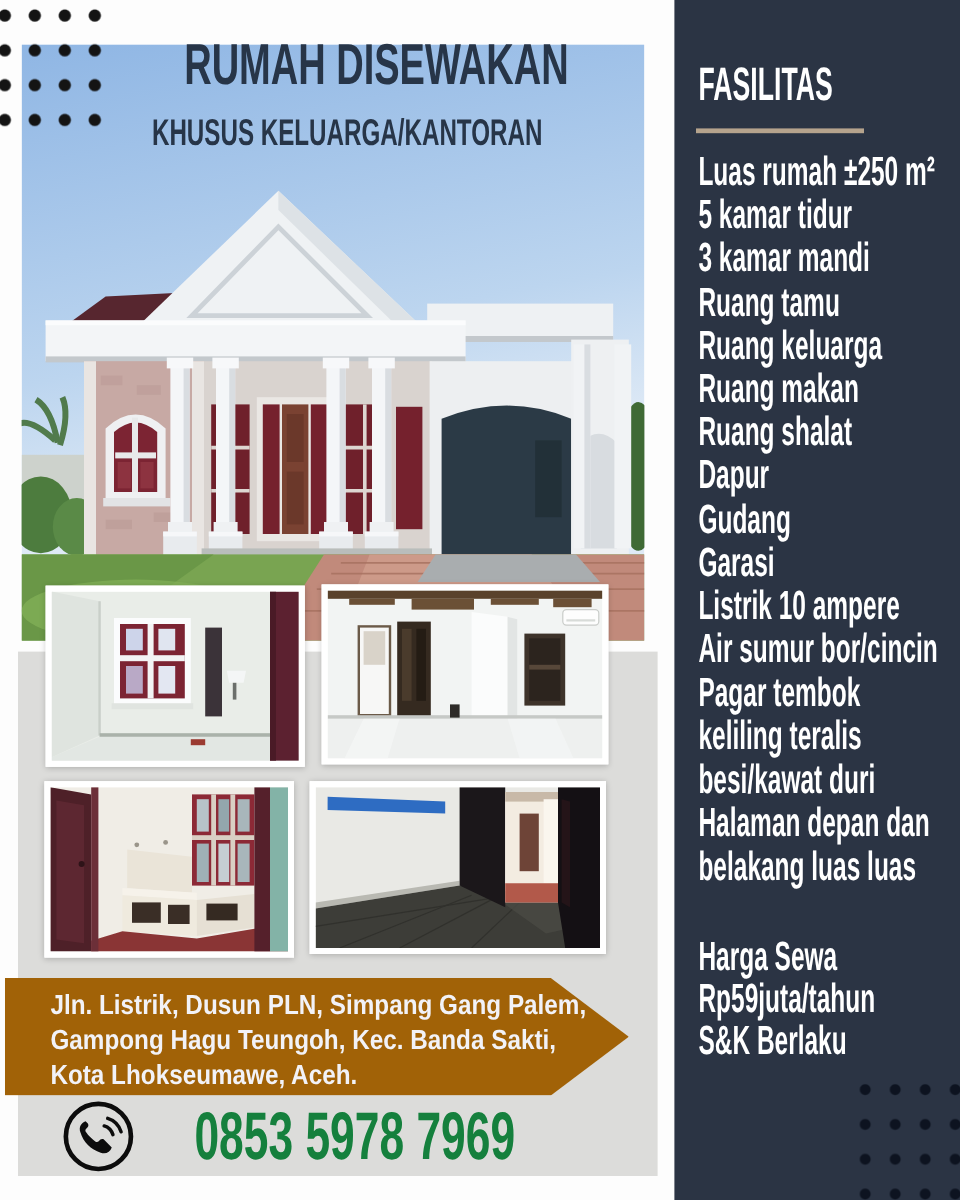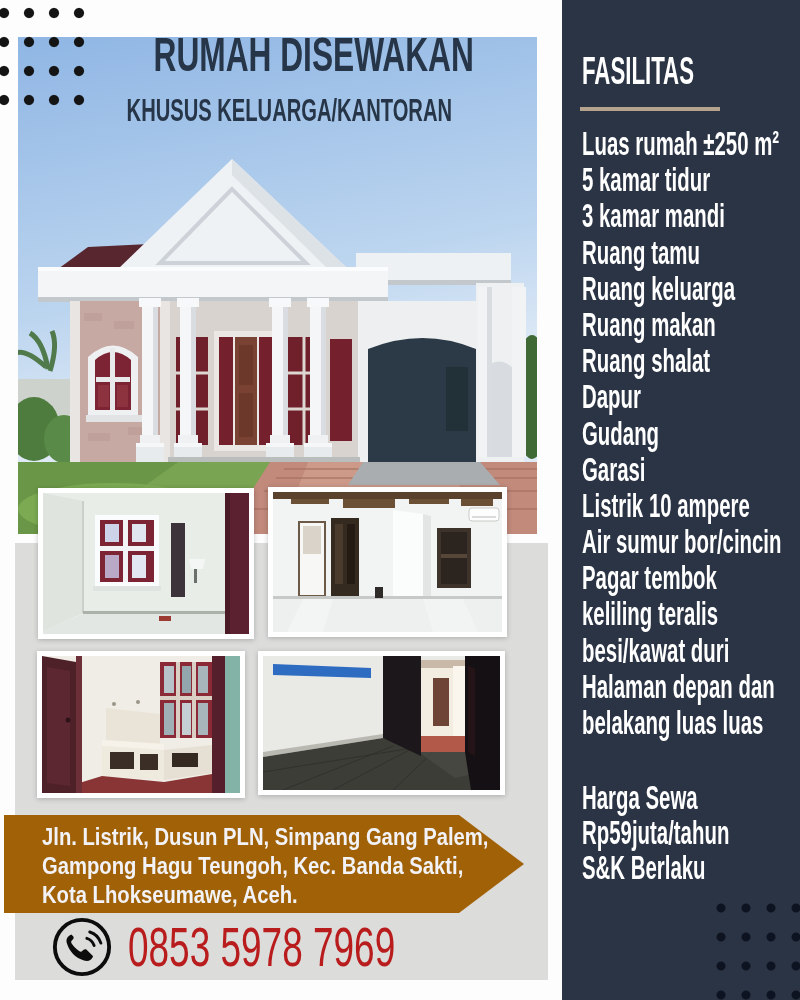--- a/index.html
+++ b/index.html
@@ -37,22 +37,22 @@
   .cx65{display:inline-block;transform:scaleX(.65);transform-origin:50% 50%;}
 
   
   .banner{position:absolute;left:4px;top:815px;width:520px;height:98px;background:#a16207;z-index:4;
     clip-path:polygon(0 0,87.5% 0,100% 50%,87.5% 100%,0 100%);}
   .banner-text{position:absolute;left:38px;top:8px;color:#f2f2f7;font-size:23px;font-weight:700;}
   .banner-line{height:29px;line-height:29px;white-space:nowrap;transform:scaleX(.88);transform-origin:0 50%;}
 
   
   .phone-badge{position:absolute;left:51px;top:916px;width:62px;height:62px;z-index:4;}
-  .phone-number{position:absolute;left:128px;top:918px;height:58px;line-height:58px;z-index:4;
-    font-size:56px;font-weight:400;color:#b91c1c;white-space:nowrap;}
+  .phone-number{position:absolute;left:162px;top:918px;height:58px;line-height:58px;z-index:4;
+    font-size:56px;font-weight:700;color:#15803d;white-space:nowrap;}
   .cx62L{display:inline-block;transform:scaleX(.66);transform-origin:0 50%;}
 
   
   .facil{position:absolute;left:562px;top:0;width:282px;height:1000px;background:#2b3444;z-index:5;color:#fff;}
   .facil-heading{position:absolute;left:20px;top:50px;margin:0;font-size:39px;font-weight:700;line-height:42px;white-space:nowrap;}
   .cx57L{display:inline-block;transform:scaleX(.57);transform-origin:0 50%;}
   .facil-underline{position:absolute;left:18px;top:107px;width:140px;height:4px;background:#b5a38d;}
   .fac-list{position:absolute;left:20px;top:125px;}
   .fac-line{height:36.2px;line-height:36.2px;font-size:34px;font-weight:700;white-space:nowrap;}
   .cx60L{display:inline-block;transform:scaleX(.6);transform-origin:0 50%;}

